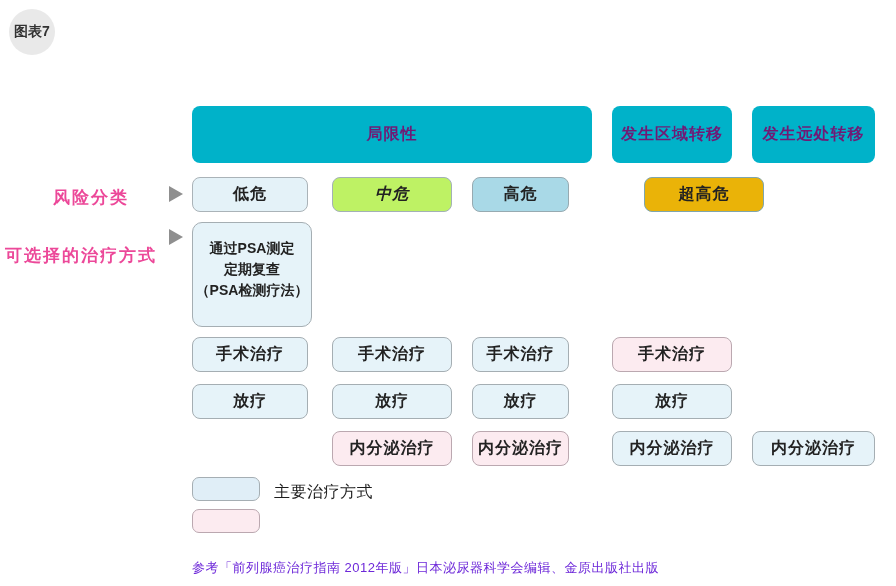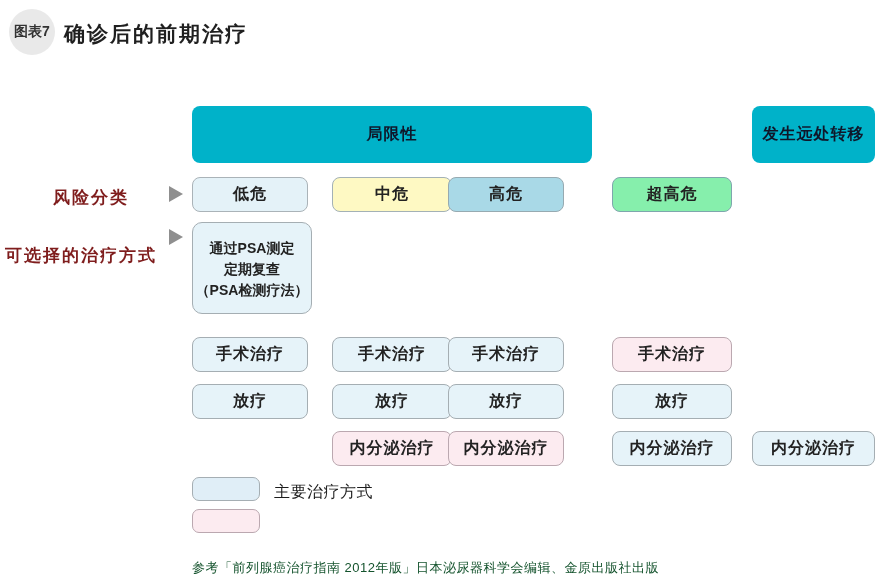--- a/index.html
+++ b/index.html
@@ -14,64 +14,64 @@
     font-size: 14px; font-weight: bold;
   }
   .page-title {
     position: absolute; left: 64px; top: 20px;
     font-size: 21px; font-weight: bold; color: #1f1f1f; letter-spacing: 2px;
   }
 
   
   .c1 { left: 192px; width: 116px; }
   .c2 { left: 332px; width: 120px; }
-  .c3 { left: 448px; width: 116px; }
+  .c3 { left: 472px; width: 97px; }
   .c4 { left: 612px; width: 120px; }
   .c5 { left: 752px; width: 123px; }
 
   
   .r-risk    { top: 177px; height: 35px; }
   .r-surgery { top: 337px; height: 35px; }
   .r-radio   { top: 384px; height: 35px; }
   .r-endo    { top: 431px; height: 35px; }
 
   .box {
     position: absolute; display: flex; align-items: center; justify-content: center;
     font-weight: bold; color: #222; text-align: center;
   }
 
   
   .stage {
-    top: 106px; height: 57px; background: #00b2c9; color: #0f172a;
+    top: 106px; height: 57px; background: #00b2c9; color: #701a75;
     border-radius: 8px; font-size: 16px; letter-spacing: 1px;
   }
   .stage-localized { left: 192px; width: 400px; }
 
   
   .cell { border-radius: 8px; font-size: 16px; letter-spacing: 1px; }
   .risk-low       { background: #e4f2f8; border: 1.5px solid #aab3b8; }
-  .risk-mid       { background: #fef9c3; border: 1.5px solid #a3b1b6; }
+  .risk-mid       { background: #bef264; border: 1.5px solid #a3b1b6; font-style: italic; }
   .risk-high      { background: #a9d9e7; border: 1.5px solid #97aab1; }
-  .risk-veryhigh  { background: #86efac; border: 1.5px solid #7fa6ad; }
+  .risk-veryhigh  { background: #eab308; border: 1.5px solid #7fa6ad; margin-left: 32px; }
 
   
   .blue { background: #e6f3f9; border: 1.5px solid #a5aeb3; }
   .pink { background: #fcebf0; border: 1.5px solid #bba8b0; }
 
   
   .psa-box {
-    position: absolute; left: 192px; top: 222px; width: 120px; height: 92px;
+    position: absolute; left: 192px; top: 222px; width: 120px; height: 105px;
     background: #e6f3f9; border: 1.5px solid #a5aeb3; border-radius: 10px;
     display: flex; flex-direction: column; align-items: center; justify-content: flex-start;
     padding-top: 15px; font-size: 14px; font-weight: bold; color: #222; line-height: 21px;
   }
   .psa-box .gap-line { margin-top: 0; }
 
   
-  .row-label { position: absolute; font-size: 17px; font-weight: bold; color: #7f1d1d; letter-spacing: 2px; white-space: nowrap; }
+  .row-label { position: absolute; font-size: 17px; font-weight: bold; color: #ec4899; letter-spacing: 2px; white-space: nowrap; }
   .lbl-risk { left: 53px; top: 186px; }
   .lbl-treat { left: 5px; top: 244px; }
   .arrow-right {
     position: absolute; width: 0; height: 0;
     border-top: 8px solid transparent; border-bottom: 8px solid transparent;
     border-left: 14px solid #8f8f8f;
   }
   .arrow-1 { left: 169px; top: 186px; }
   .arrow-2 { left: 169px; top: 229px; }
 
@@ -84,34 +84,34 @@
   .sw-1 { top: 477px; }
   .sw-2 { top: 509px; }
   .legend-text {
     position: absolute; left: 274px; font-size: 16px; color: #1d1d1d; white-space: nowrap; letter-spacing: 0.5px;
   }
   .lt-1 { top: 482px; }
   .lt-2 { top: 514px; }
 
   
   .footer-ref {
-    position: absolute; left: 192px; top: 559px; font-size: 13px; color: #14532d; white-space: nowrap; letter-spacing: 0.5px;
+    position: absolute; left: 192px; top: 559px; font-size: 13px; color: #6d28d9; white-space: nowrap; letter-spacing: 0.5px;
   }
 </style>
 </head>
 <body>
 
 <div class="canvas">
 
   <div class="fig-badge">
     <span>图表7</span>
   </div>
-  <div class="page-title">确诊后的前期治疗</div>
 
   <div class="box stage stage-localized">局限性</div>
+  <div class="box stage c4">发生区域转移</div>
   <div class="box stage c5">发生远处转移</div>
 
   <div class="row-label lbl-risk">风险分类</div>
   <div class="arrow-right arrow-1"></div>
   <div class="row-label lbl-treat">可选择的治疗方式</div>
   <div class="arrow-right arrow-2"></div>
 
   <div class="box cell risk-low c1 r-risk">低危</div>
   <div class="box cell risk-mid c2 r-risk">中危</div>
   <div class="box cell risk-high c3 r-risk">高危</div>

